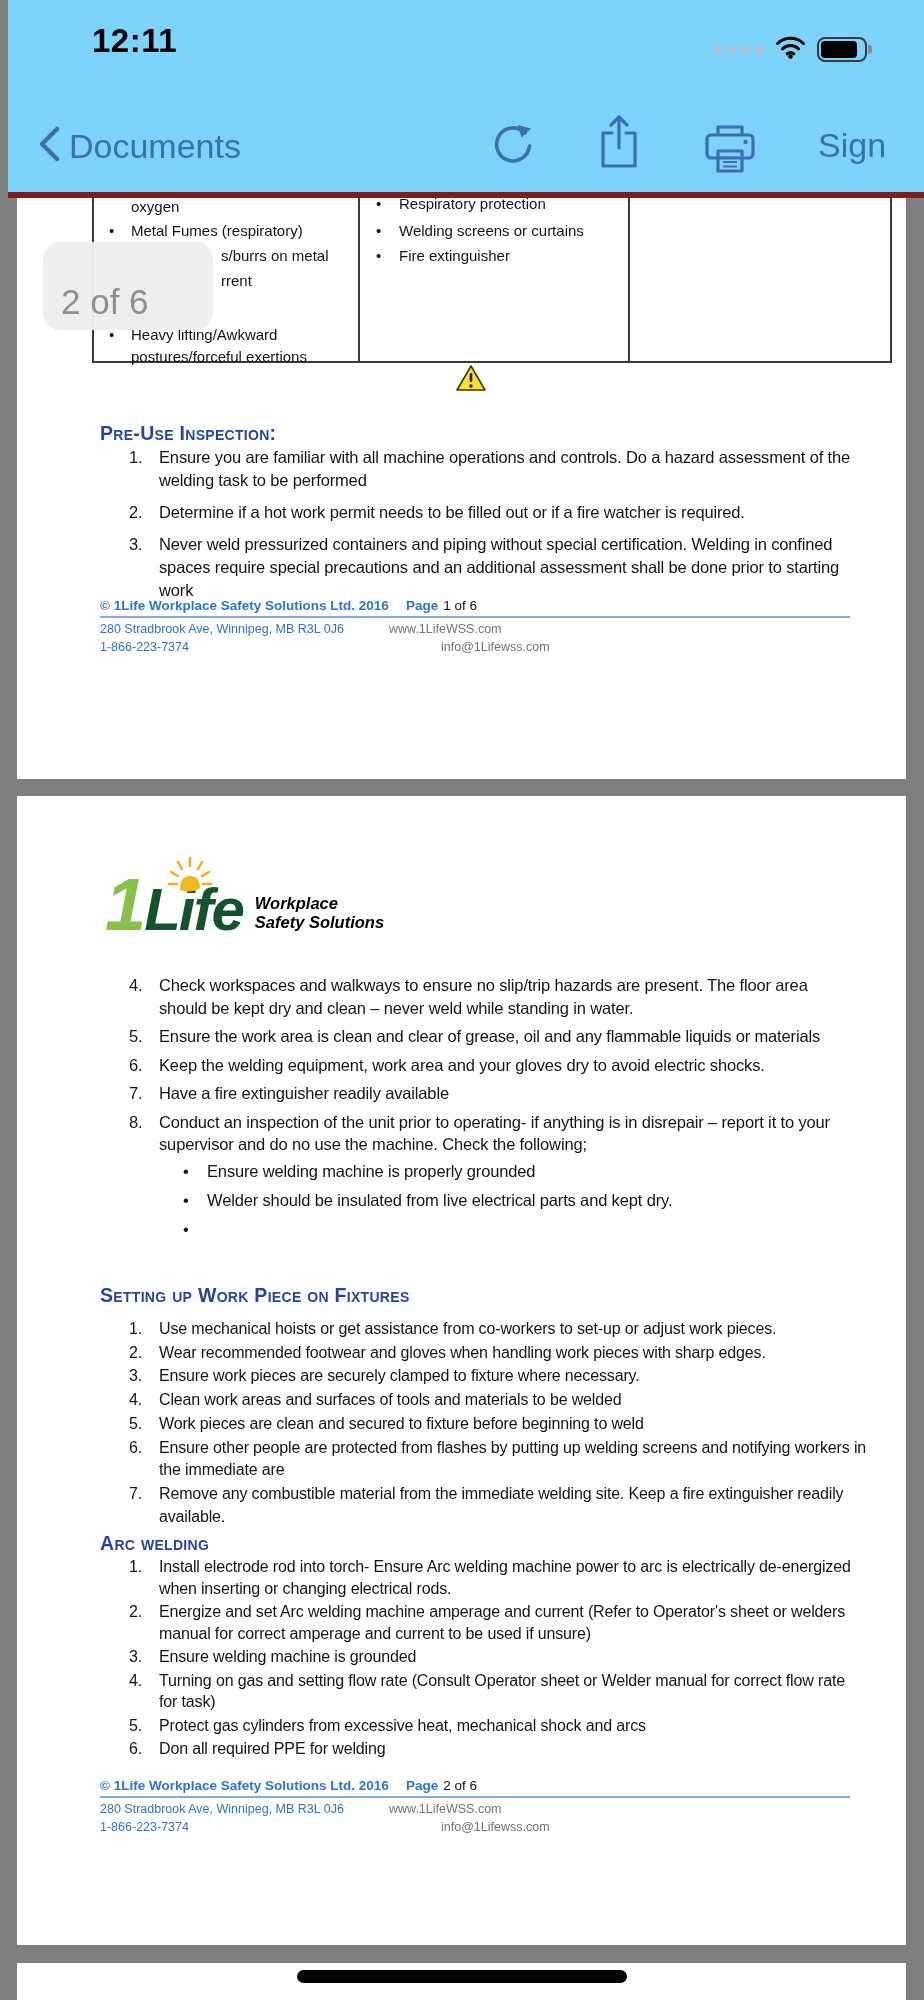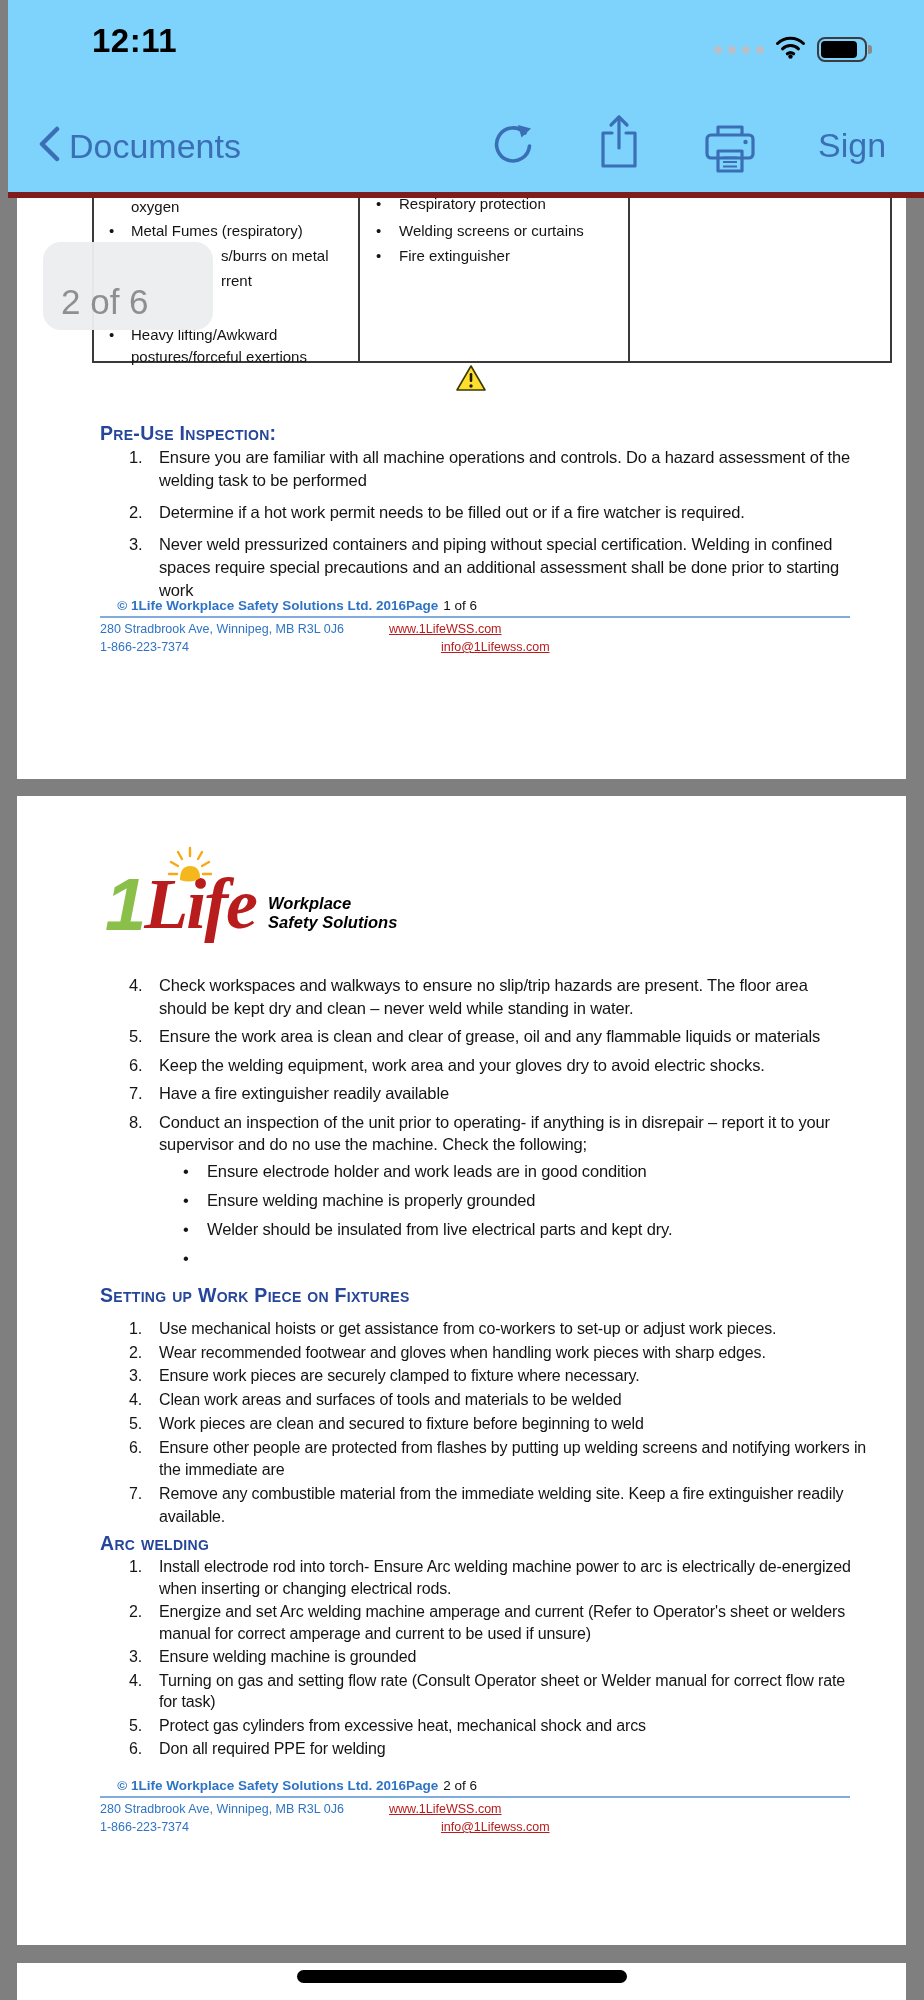--- a/index.html
+++ b/index.html
@@ -67,34 +67,34 @@
   .cbl{position:absolute;left:166px;width:680px;}
   .cb{display:flex;font-size:16.5px;color:#141414;line-height:22px;margin-bottom:7px;letter-spacing:-.15px;}
   .cb .d{width:24px;flex:none;}
   .cb .d::before{content:"•";}
   .cbl-check{top:364px;}
   .arc-sub{position:absolute;left:166px;top:952px;width:680px;}
 
   
   .pfoot{position:absolute;left:83px;width:750px;color:#2e74c4;}
   .pf1{top:448px;} .pf2{top:982px;}
-  .fr1{display:flex;align-items:baseline;font-weight:700;font-size:13.5px;text-align:right;}
+  .fr1{display:flex;align-items:baseline;font-weight:700;font-size:13.5px;}
   .fr1 .cpy{width:306px;flex:none;}
   .fr1 .pval{color:#101010;font-weight:400;margin-left:5px;}
   .fdiv{border-top:2px solid #7fabdd;margin-top:3px;}
   .fr2,.fr3{display:flex;font-size:12.5px;margin-top:4px;}
   .fr2 .addr{width:289px;flex:none;}
   .fr3 .phone{width:341px;flex:none;}
-  .flink{text-decoration:underline;cursor:pointer;color:#b91c1c;}
+  .flink{cursor:pointer;color:#737373;}
 
   
   .logo{position:absolute;left:88px;top:80px;display:flex;align-items:flex-end;}
   .lg-one{font-size:74px;font-weight:700;font-style:italic;color:#8abf4a;line-height:.78;letter-spacing:-4px;}
   .lg-life-wrap{position:relative;margin-left:2px;}
-  .lg-life{font-size:72px;font-weight:700;font-style:italic;color:#b91c1c;line-height:.8;letter-spacing:-2px;font-family:Liberation Serif, serif;}
+  .lg-life{font-size:60px;font-weight:700;font-style:italic;color:#14532d;line-height:.8;letter-spacing:-2px;}
   .lg-sun{position:absolute;left:22px;top:-30px;}
   .lg-tag{margin-left:12px;margin-bottom:2px;color:#000000;font-style:italic;font-weight:700;
           font-size:16.5px;line-height:19px;}
 
   
   .home{position:absolute;left:297px;top:1970px;width:330px;height:13px;border-radius:7px;background:#000;z-index:30;}
 </style>
 </head>
 <body>
 
@@ -212,24 +212,20 @@
       </div>
       <div class="li">
         <span class="n">8.</span>
         <span class="t">Conduct an inspection of the unit prior to operating- if anything is in disrepair – report it to your supervisor and do no use the machine. Check the following;</span>
       </div>
     </div>
 
     <div class="cbl cbl-check">
       <div class="cb">
         <span class="d"></span>
-        <span>Ensure electrode holder and work leads are in good condition</span>
-      </div>
-      <div class="cb">
-        <span class="d"></span>
         <span>Ensure welding machine is properly grounded</span>
       </div>
       <div class="cb">
         <span class="d"></span>
         <span>Welder should be insulated from live electrical parts and kept dry.</span>
       </div>
       <div class="cb">
         <span class="d"></span>
       </div>
     </div>

